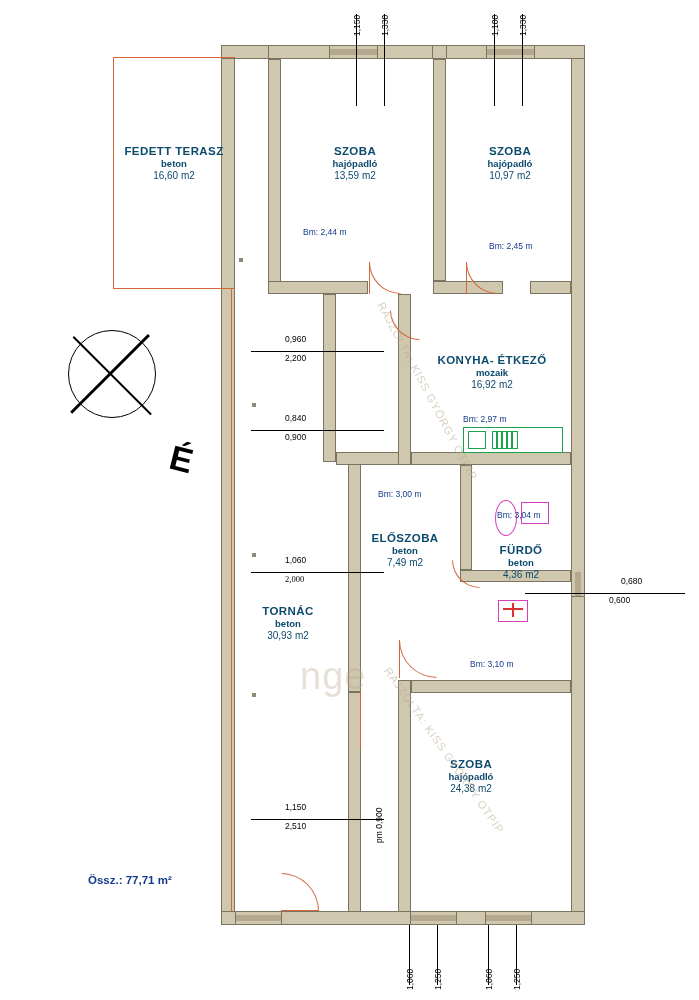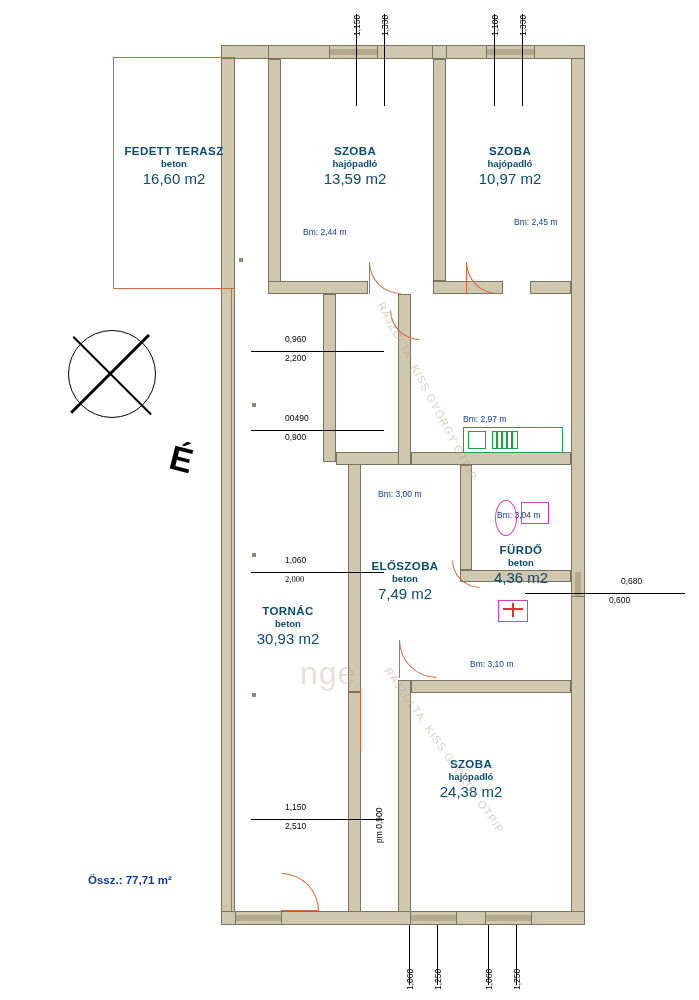--- a/index.html
+++ b/index.html
@@ -8,21 +8,21 @@
 
   
   .wall{position:absolute;background:#cfc7ae;border:1px solid #7a7460;box-sizing:border-box;}
   .thinline{position:absolute;background:#b4a98f;}
   .outline{position:absolute;border:1px solid #6f6a58;box-sizing:border-box;}
   .orange{position:absolute;background:#d4663a;}
 
   .roomlabel{position:absolute;text-align:center;color:#0c4a6e;line-height:1.25;}
   .roomlabel .nm{font-weight:bold;font-size:11.5px;letter-spacing:.4px;}
   .roomlabel .mt{font-size:9.5px;font-weight:bold;}
-  .roomlabel .ar{font-size:15px;text-align:center;}
+  .roomlabel .ar{font-size:10px;text-align:center;}
 
   .bm{position:absolute;font-size:8.5px;color:#123a8c;white-space:nowrap;}
 
   .dim{position:absolute;font-size:8.5px;color:#000;white-space:nowrap;}
   .dim.rot{transform-origin:left top;}
   .dimline{position:absolute;background:#000;}
 
   .tick{position:absolute;width:4px;height:4px;background:#8f8a76;}
 
   .wm{position:absolute;color:#b9a98f;opacity:.55;font-size:11px;letter-spacing:1px;white-space:nowrap;transform-origin:left top;}
@@ -145,22 +145,27 @@
     <div class="mt">hajópadló</div>
     <div class="ar">13,59 m2</div>
   </div>
 
   <div class="roomlabel" style="left:455px;top:144px;width:110px;">
     <div class="nm">SZOBA</div>
     <div class="mt">hajópadló</div>
     <div class="ar">10,97 m2</div>
   </div>
 
-
-  <div class="roomlabel" style="left:350px;top:531px;width:110px;margin-top:28px;">
+  <div class="roomlabel" style="left:412px;top:353px;width:160px;">
+    <div class="nm">KONYHA- ÉTKEZŐ</div>
+    <div class="mt">mozaik</div>
+    <div class="ar">16,92 m2</div>
+  </div>
+
+  <div class="roomlabel" style="left:350px;top:531px;width:110px;">
     <div class="nm">ELŐSZOBA</div>
     <div class="mt">beton</div>
     <div class="ar">7,49 m2</div>
   </div>
 
   <div class="roomlabel" style="left:468px;top:543px;width:106px;">
     <div class="nm">FÜRDŐ</div>
     <div class="mt">beton</div>
     <div class="ar">4,36 m2</div>
   </div>
@@ -171,21 +176,21 @@
     <div class="ar">30,93 m2</div>
   </div>
 
   <div class="roomlabel" style="left:413px;top:757px;width:116px;">
     <div class="nm">SZOBA</div>
     <div class="mt">hajópadló</div>
     <div class="ar">24,38 m2</div>
   </div>
 
   <div class="bm" style="left:303px;top:227px;">Bm: 2,44 m</div>
-  <div class="bm" style="left:489px;top:217px;margin-left:25px;">Bm: 2,45 m</div>
+  <div class="bm" style="left:489px;top:241px;">Bm: 2,45 m</div>
   <div class="bm" style="left:463px;top:414px;">Bm: 2,97 m</div>
   <div class="bm" style="left:378px;top:489px;">Bm: 3,00 m</div>
   <div class="bm" style="left:497px;top:510px;">Bm: 3,04 m</div>
   <div class="bm" style="left:470px;top:659px;">Bm: 3,10 m</div>
 
   <div class="dimline" style="left:356px;top:14px;width:1px;height:92px;"></div>
   <div class="dimline" style="left:384px;top:14px;width:1px;height:92px;"></div>
   <div class="dimline" style="left:494px;top:14px;width:1px;height:92px;"></div>
   <div class="dimline" style="left:522px;top:14px;width:1px;height:92px;"></div>
 
@@ -201,21 +206,21 @@
 
   <div class="dim rot" style="left:405px;top:990px;transform:rotate(-90deg);">1,060</div>
   <div class="dim rot" style="left:433px;top:990px;transform:rotate(-90deg);">1,250</div>
   <div class="dim rot" style="left:484px;top:990px;transform:rotate(-90deg);">1,060</div>
   <div class="dim rot" style="left:512px;top:990px;transform:rotate(-90deg);">1,250</div>
 
   <div class="dim" style="left:285px;top:334px;">0,960</div>
   <div class="dimline" style="left:251px;top:351px;width:133px;height:1px;"></div>
   <div class="dim" style="left:285px;top:353px;">2,200</div>
 
-  <div class="dim" style="left:285px;top:413px;">00490</div>
+  <div class="dim" style="left:285px;top:413px;">0,840</div>
   <div class="dimline" style="left:251px;top:430px;width:133px;height:1px;"></div>
   <div class="dim" style="left:285px;top:432px;">0,900</div>
 
   <div class="dim" style="left:285px;top:555px;">1,060</div>
   <div class="dimline" style="left:251px;top:572px;width:133px;height:1px;"></div>
   <div class="dim" style="left:285px;top:574px;font-family:Liberation Serif, serif;">2,000</div>
 
   <div class="dim" style="left:285px;top:802px;">1,150</div>
   <div class="dimline" style="left:251px;top:819px;width:133px;height:1px;"></div>
   <div class="dim" style="left:285px;top:821px;">2,510</div>
@@ -226,17 +231,17 @@
   <div class="dimline" style="left:525px;top:593px;width:160px;height:1px;"></div>
   <div class="dim" style="left:609px;top:595px;">0,600</div>
 
   <div class="compass" style="left:68px;top:330px;width:88px;height:88px;"></div>
   <div class="compass-l" style="left:74px;top:336px;width:110px;height:1.5px;transform:rotate(45deg);"></div>
   <div class="compass-l" style="left:150px;top:336px;width:110px;height:2.5px;transform:rotate(135deg);"></div>
   <div class="northtxt" style="left:170px;top:440px;font-size:34px;transform:rotate(14deg);">É</div>
 
   <div class="wm" style="left:386px;top:300px;transform:rotate(62deg);">RAJZOLTA: KISS GYÖRGY OTPIP</div>
   <div class="wm" style="left:392px;top:665px;transform:rotate(55deg);">RAJZOLTA: KISS GYÖRGY OTPIP</div>
-  <div class="wm" style="left:300px;top:655px;font-size:32px;opacity:.35;">nge</div>
+  <div class="wm" style="left:300px;top:655px;font-size:38px;opacity:.35;">nge</div>
 
   <div class="total" style="left:88px;top:874px;">Össz.: 77,71 m²</div>
 
 </div>
 
 </body></html>

